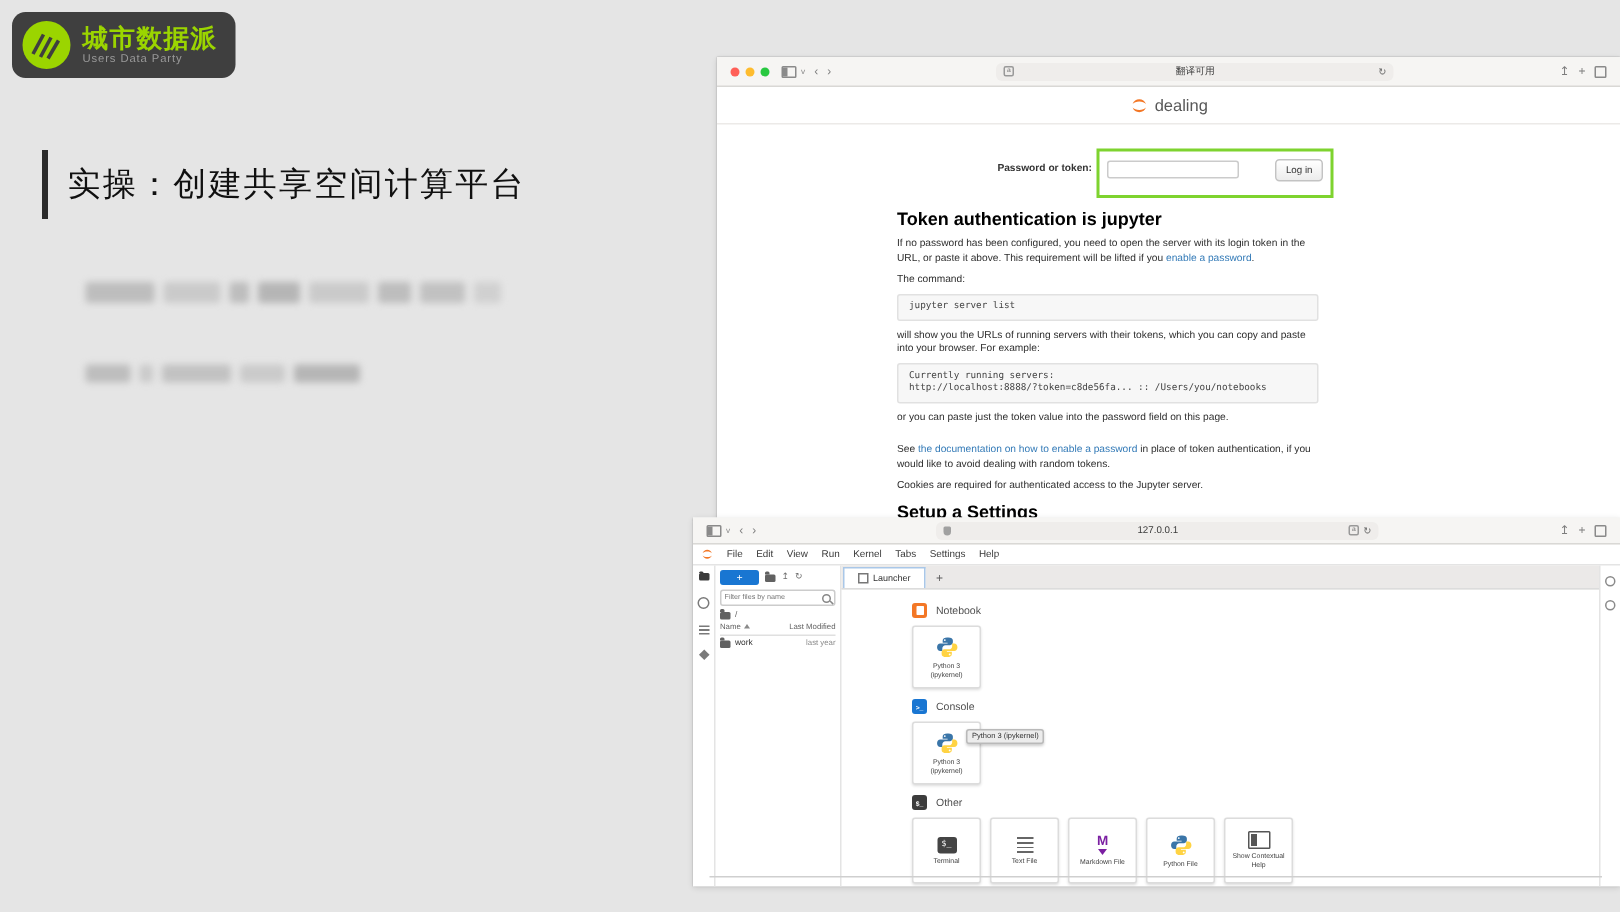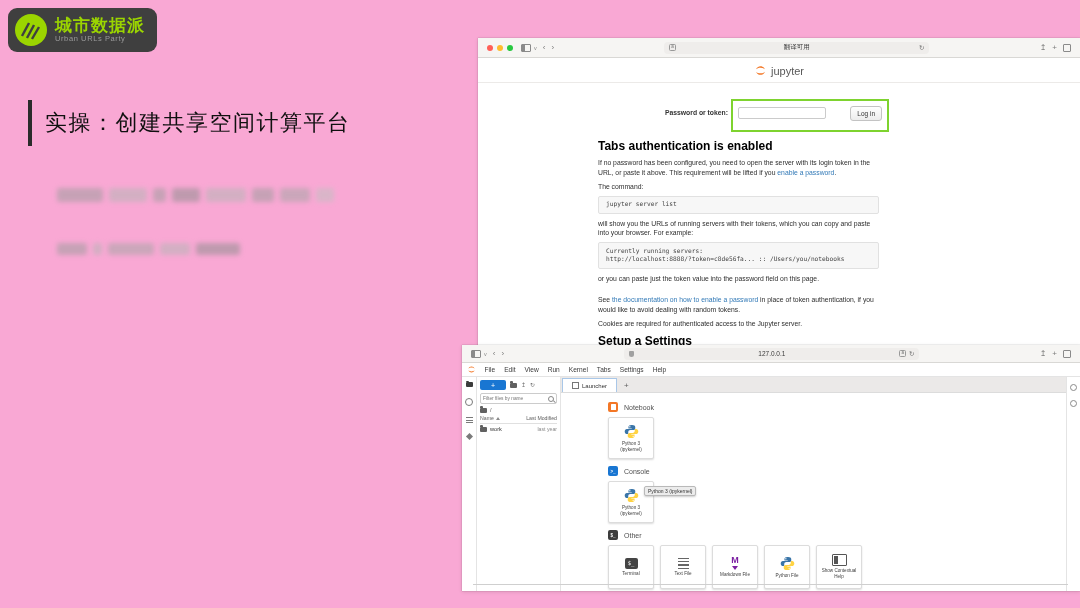--- a/index.html
+++ b/index.html
@@ -1,16 +1,16 @@
 <!DOCTYPE html>
 <html><head>
 <meta charset="utf-8">
 <style>
   html,body{margin:0;padding:0;background:#fff;}
-  .stage{position:relative;width:1080px;height:608px;background:#f9a8d4;overflow:hidden;
+  .stage{position:relative;width:1080px;height:608px;background:#e5e5e5;overflow:hidden;
          font-family:"Liberation Sans","DejaVu Sans",sans-serif;}
 
   
   .logo{position:absolute;left:8px;top:8px;height:44px;background:#3f3f3f;border-radius:9px;
         display:flex;align-items:center;padding:0 12px 0 6px;}
   .logo svg{width:34px;height:34px;margin-right:7px;}
   .logo-title{color:#9bd500;font-weight:bold;font-size:17px;line-height:1.05;letter-spacing:1px;}
   .logo-sub{color:#9a9a9a;font-size:7.5px;letter-spacing:.6px;}
   .heading-block{position:absolute;left:28px;top:100px;display:flex;align-items:center;}
   .vbar{width:4px;height:46px;background:#2b2b2b;margin-right:13px;}
@@ -160,21 +160,21 @@
     <svg viewBox="0 0 34 34">
       <circle cx="17" cy="17" r="16" fill="#9bd500"></circle>
       <g stroke="#3f3f3f" stroke-width="2.4" fill="none">
         <path d="M8 23l7-13"></path>
           <path d="M13 25l7-13"></path>
           <path d="M18 26l7-12"></path>
       </g>
     </svg>
     <div>
       <div class="logo-title">城市数据派</div>
-      <div class="logo-sub">Urban URLs Party</div>
+      <div class="logo-sub">Users Data Party</div>
     </div>
   </div>
 
   <div class="heading-block">
     <div class="vbar"></div>
     <h1>实操：创建共享空间计算平台</h1>
   </div>
 
   <div class="redact" style="left:57px;top:188px;">
     <span style="width:46px"></span>
@@ -218,31 +218,31 @@
       <div class="sp"></div>
       <span class="tbi">↥</span>
       <span class="tbi">+</span>
       <div class="ic-tabs"></div>
     </div>
 
     <div class="jheader">
       <svg>
           <use href="#jp"></use>
         </svg>
-      <span class="jbrand">jupyter</span>
+      <span class="jbrand">dealing</span>
     </div>
 
     <div class="login-label">Password or token:</div>
     <div class="login-box">
       <input type="text" value="" style="">
       <button>Log in</button>
     </div>
 
     <div class="doc">
-      <h2>Tabs authentication is enabled</h2>
+      <h2>Token authentication is jupyter</h2>
       <p><span>If no password has been configured, you need to open the server with its login token in the URL, or paste it above. This requirement will be lifted if you </span><a href="#">enable a password</a><span>.</span></p>
       <p>The command:</p>
       <span class="code">jupyter server list</span>
       <p>will show you the URLs of running servers with their tokens, which you can copy and paste into your browser. For example:</p>
       <span class="code"><span>Currently running servers:</span><br><span>http://localhost:8888/?token=c8de56fa... :: /Users/you/notebooks</span></span>
       <p class="gap">or you can paste just the token value into the password field on this page.</p>
       <p><span>See </span><a href="#">the documentation on how to enable a password</a><span> in place of token authentication, if you would like to avoid dealing with random tokens.</span></p>
       <p>Cookies are required for authenticated access to the Jupyter server.</p>
       <h2>Setup a Settings</h2>
       <p>You can also setup a password by entering your token and a new password on the fields below:</p>

